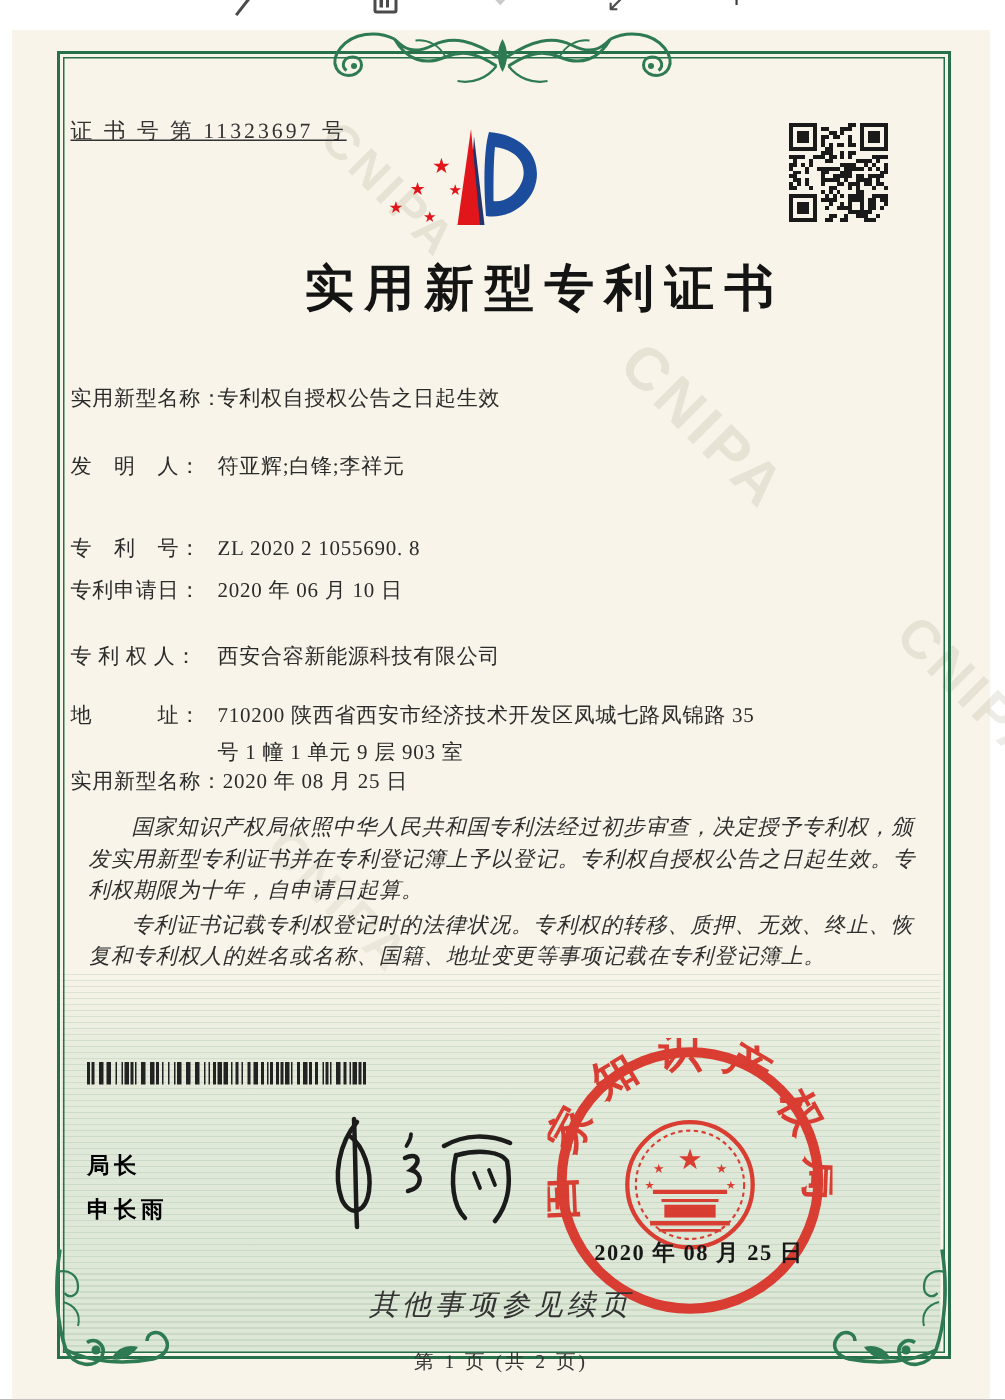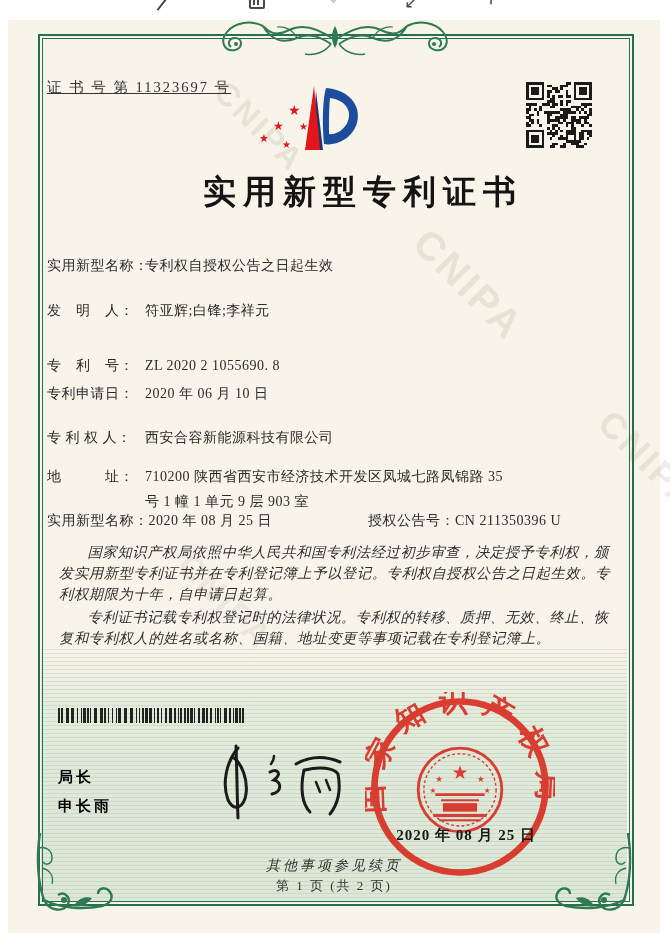--- a/index.html
+++ b/index.html
@@ -54,24 +54,24 @@
   .para-block{position:absolute;left:39px;top:522px;width:568px;color:#2f2f2f;}
   .para-block p{margin:0 0 2px 12px;font-size:14.3px;line-height:21px;text-indent:2em;
                 font-style:italic;letter-spacing:.6px;}
   .barcode{position:absolute;left:50px;top:688px;}
   .signer{position:absolute;left:50px;top:748px;font-size:15px;font-weight:600;letter-spacing:3px;color:#000000;}
   .signer .sname{display:block;margin-top:10px;}
   .signature{position:absolute;left:200px;top:722px;}
   .seal{position:absolute;left:357px;top:672px;mix-blend-mode:multiply;}
   .seal-date{position:absolute;left:363px;top:806px;width:190px;text-align:center;
              font-size:15px;font-weight:600;letter-spacing:1px;color:#171717;z-index:6;}
-  .page-info{position:absolute;left:30px;top:857px;width:592px;text-align:center;
+  .page-info{position:absolute;left:30px;top:879px;width:592px;text-align:center;
              font-size:13px;letter-spacing:2px;color:#333;}
   .cont-note{position:absolute;left:30px;top:837px;width:592px;text-align:center;
-             font-size:14px;font-style:italic;letter-spacing:3px;color:#333;}
+             font-size:19px;font-style:italic;letter-spacing:3px;color:#333;}
 </style>
 </head>
 <body>
 
 <div class="screen">
 
   <div class="toolbar">
     <div class="tb-icon tb-pencil"></div>
     <div class="tb-icon tb-cal"></div>
     <div class="tb-icon tb-chev"></div>
@@ -385,23 +385,20 @@
         <span class="lab">专 利 权 人：</span><span class="val">西安合容新能源科技有限公司</span>
       </div>
 
       <div class="row" style="top:448px">
         <span class="lab">地　　　址：</span><span class="addr-lines"><span class="l1">710200 陕西省西安市经济技术开发区凤城七路凤锦路 35</span><span class="l2">号 1 幢 1 单元 9 层 903 室</span></span>
       </div>
 
       <div class="row" style="top:492px">
         <span>实用新型名称：</span><span>2020 年 08 月 25 日</span>
       </div>
-      <div class="row" style="top:492px;left:360px">
-        <span>授权公告号：</span><span>CN 211350396 U</span>
-      </div>
 
       <div class="para-block">
         <p>国家知识产权局依照中华人民共和国专利法经过初步审查，决定授予专利权，颁发实用新型专利证书并在专利登记簿上予以登记。专利权自授权公告之日起生效。专利权期限为十年，自申请日起算。</p>
         <p>专利证书记载专利权登记时的法律状况。专利权的转移、质押、无效、终止、恢复和专利权人的姓名或名称、国籍、地址变更等事项记载在专利登记簿上。</p>
       </div>
 
       <svg class="barcode" id="barcode" width="186" height="16">
           <rect x="0" y="0" width="2" height="15" fill="#222"></rect>
           <rect x="3" y="0" width="2" height="15" fill="#222"></rect>
           <rect x="8" y="0" width="3" height="15" fill="#222"></rect>

